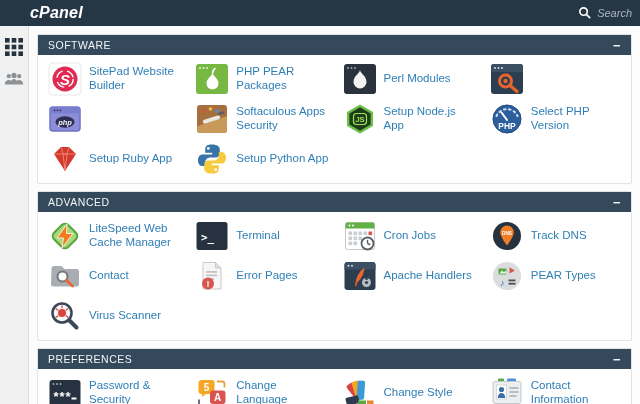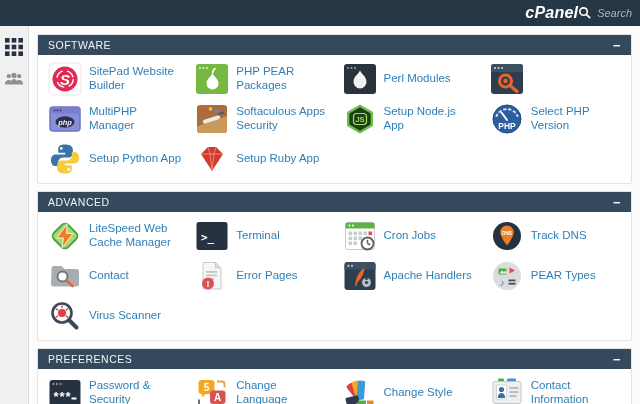--- a/index.html
+++ b/index.html
@@ -3,21 +3,21 @@
 <meta charset="utf-8">
 <style>
   html,body{margin:0;padding:0;}
   body{
     width:640px;height:404px;overflow:hidden;background:#fff;
     font-family:"Liberation Sans",sans-serif;
     -webkit-font-smoothing:antialiased;
   }
   .topbar{
     height:26px;background:#253645;display:flex;align-items:center;
-    justify-content:flex-end;padding:0 8px 0 10px;
+    justify-content:space-between;padding:0 8px 0 30px;
   }
   .logo{color:#fff;font-weight:bold;font-style:italic;font-size:16px;letter-spacing:.2px;}
   .search{display:flex;align-items:center;gap:6px;color:#aeb6bd;font-size:11px;cursor:pointer;font-style:italic;}
   .layout{display:flex;height:378px;}
   .sidebar{
     width:28px;background:#f1f1f1;border-right:1px solid #dcdcdc;
     display:flex;flex-direction:column;align-items:center;padding-top:12px;gap:16px;flex:none;
   }
   .sidebar .sb-btn{cursor:pointer;line-height:0;}
   .content{flex:1;padding:8px 8px 0 8px;background:#fcfcfc;overflow:hidden;}
@@ -132,21 +132,20 @@
               <svg width="34" height="34" viewBox="0 0 34 34">
                 <rect x="2" y="5" width="30" height="24" rx="3" fill="#8a8ed8" stroke="#6f73c8" stroke-width="1.5"></rect>
                 <path d="M2 11.5 h30 V8 a3 3 0 0 0 -3 -3 h-24 a3 3 0 0 0 -3 3 z" fill="#7a7ed0"></path>
                 <circle cx="6.5" cy="8.3" r=".9" fill="#2e2e52"></circle>
                 <circle cx="9.5" cy="8.3" r=".9" fill="#2e2e52"></circle>
                 <circle cx="12.5" cy="8.3" r=".9" fill="#2e2e52"></circle>
                 <ellipse cx="17" cy="20" rx="9.5" ry="5.8" fill="#2e2e52"></ellipse>
                 <text x="17" y="22.6" text-anchor="middle" font-size="7.5" font-weight="bold" font-style="italic" fill="#efeff8">php</text>
               </svg>
             </span>
-            <span class="label">MultiPHP Manager</span>
           </a>
           <a class="item">
             <span class="icon">
               <svg width="34" height="34" viewBox="0 0 34 34">
                 <rect x="2" y="3" width="30" height="28" rx="3" fill="#a86f3e"></rect>
                 <path d="M2 24.5 l30 -10.5 v14 a3 3 0 0 1 -3 3 h-24 a3 3 0 0 1 -3 -3 z" fill="#c89a5a"></path>
                 <circle cx="9" cy="9" r="1.8" fill="#d94f3d"></circle>
                 <circle cx="15.5" cy="7" r="1.8" fill="#f2c14e"></circle>
                 <circle cx="22" cy="9" r="1.8" fill="#4a90d9"></circle>
                 <rect x="7.5" y="15.5" width="18" height="4" rx="2" transform="rotate(-18 16.5 17.5)" fill="#ece7df"></rect>
@@ -173,41 +172,41 @@
                 <path d="M6.5 14 A11.5 11.5 0 0 1 27.5 14" fill="none" stroke="#cfe0f5" stroke-width="2" stroke-dasharray="1.6 3.4" stroke-linecap="round"></path>
                 <line x1="17" y1="18" x2="11.5" y2="10.5" stroke="#fff" stroke-width="2" stroke-linecap="round"></line>
                 <text x="17" y="26.5" text-anchor="middle" font-size="8.5" font-weight="bold" fill="#fff">PHP</text>
               </svg>
             </span>
             <span class="label">Select PHP Version</span>
           </a>
           <a class="item">
             <span class="icon">
               <svg width="34" height="34" viewBox="0 0 34 34">
-                <path d="M16.8 2.5 c-5.5 0 -6.6 2.2 -6.6 4.8 v3.5 h7 v1.6 H7.6 c-2.8 0 -4.6 2.3 -4.6 5.8 c0 3.5 1.8 5.8 4.6 5.8 h2.6 v-3.6 c0 -2.8 2.2 -5 5 -5 h5.6 c2.3 0 4 -1.8 4 -4 V7.3 c0 -2.6 -2.2 -4.8 -8 -4.8 z" fill="#3874a8"></path>
-                <circle cx="13.3" cy="6.4" r="1.4" fill="#fff"></circle>
-                <path d="M17.2 31.5 c5.5 0 6.6 -2.2 6.6 -4.8 v-3.5 h-7 v-1.6 h9.6 c2.8 0 4.6 -2.3 4.6 -5.8 c0 -3.5 -1.8 -5.8 -4.6 -5.8 h-2.6 v3.6 c0 2.8 -2.2 5 -5 5 h-5.6 c-2.3 0 -4 1.8 -4 4 v4.1 c0 2.6 2.2 4.8 8 4.8 z" fill="#f7cb3e"></path>
-                <circle cx="20.7" cy="27.6" r="1.4" fill="#fff"></circle>
-              </svg>
-            </span>
-            <span class="label">Setup Python App</span>
-          </a>
-          <a class="item">
-            <span class="icon">
-              <svg width="34" height="34" viewBox="0 0 34 34">
                 <polygon points="6,12 13,5 21,5 28,12 17,29" fill="#d23a2c"></polygon>
                 <g stroke="#f0887d" stroke-width="1" fill="none" opacity=".9">
                   <polyline points="6,12 28,12"></polyline>
                   <polyline points="13,5 15,12 17,29"></polyline>
                   <polyline points="21,5 19,12 17,29"></polyline>
                   <polyline points="15,12 19,12"></polyline>
                 </g>
               </svg>
             </span>
             <span class="label">Setup Ruby App</span>
+          </a>
+          <a class="item">
+            <span class="icon">
+              <svg width="34" height="34" viewBox="0 0 34 34">
+                <path d="M16.8 2.5 c-5.5 0 -6.6 2.2 -6.6 4.8 v3.5 h7 v1.6 H7.6 c-2.8 0 -4.6 2.3 -4.6 5.8 c0 3.5 1.8 5.8 4.6 5.8 h2.6 v-3.6 c0 -2.8 2.2 -5 5 -5 h5.6 c2.3 0 4 -1.8 4 -4 V7.3 c0 -2.6 -2.2 -4.8 -8 -4.8 z" fill="#3874a8"></path>
+                <circle cx="13.3" cy="6.4" r="1.4" fill="#fff"></circle>
+                <path d="M17.2 31.5 c5.5 0 6.6 -2.2 6.6 -4.8 v-3.5 h-7 v-1.6 h9.6 c2.8 0 4.6 -2.3 4.6 -5.8 c0 -3.5 -1.8 -5.8 -4.6 -5.8 h-2.6 v3.6 c0 2.8 -2.2 5 -5 5 h-5.6 c-2.3 0 -4 1.8 -4 4 v4.1 c0 2.6 2.2 4.8 8 4.8 z" fill="#f7cb3e"></path>
+                <circle cx="20.7" cy="27.6" r="1.4" fill="#fff"></circle>
+              </svg>
+            </span>
+            <span class="label">Setup Python App</span>
           </a>
         </div>
       </section>
       <section class="panel">
         <div class="panel-header">
           <span>ADVANCED</span>
           <span class="collapse">−</span>
         </div>
         <div class="grid">
           <a class="item">

